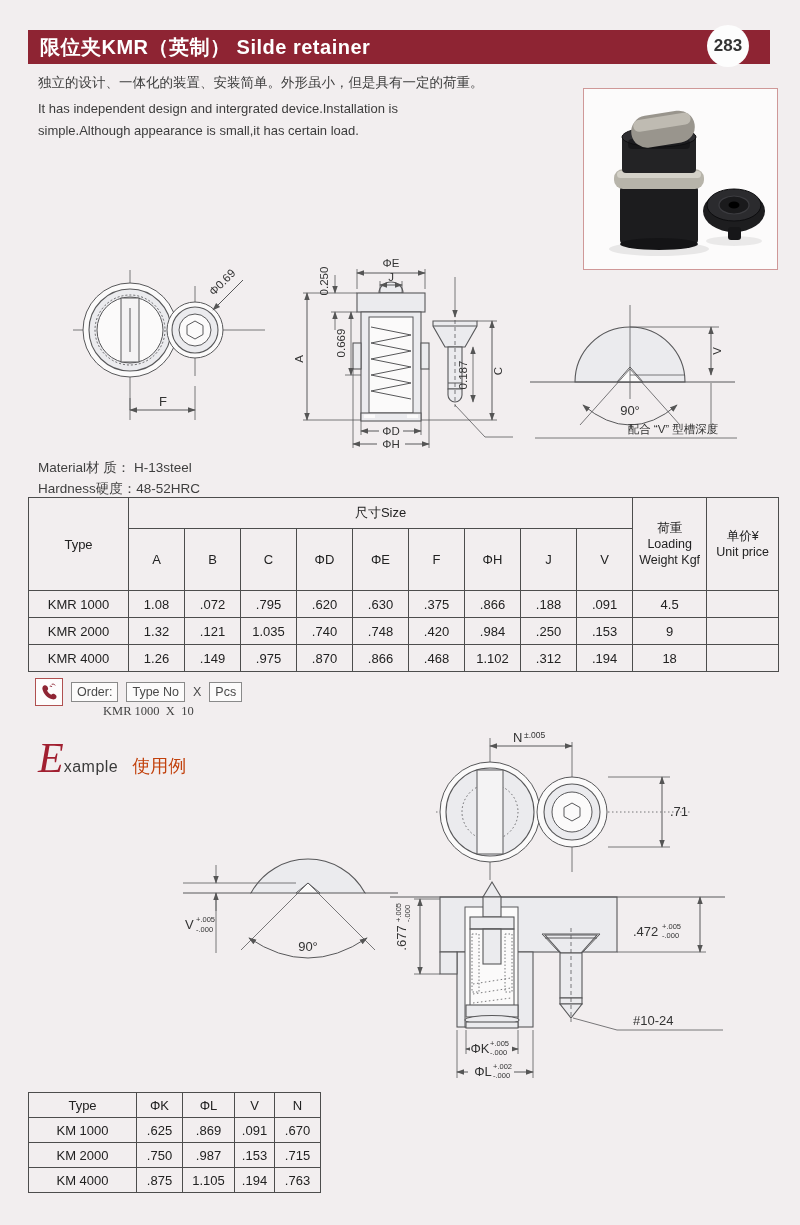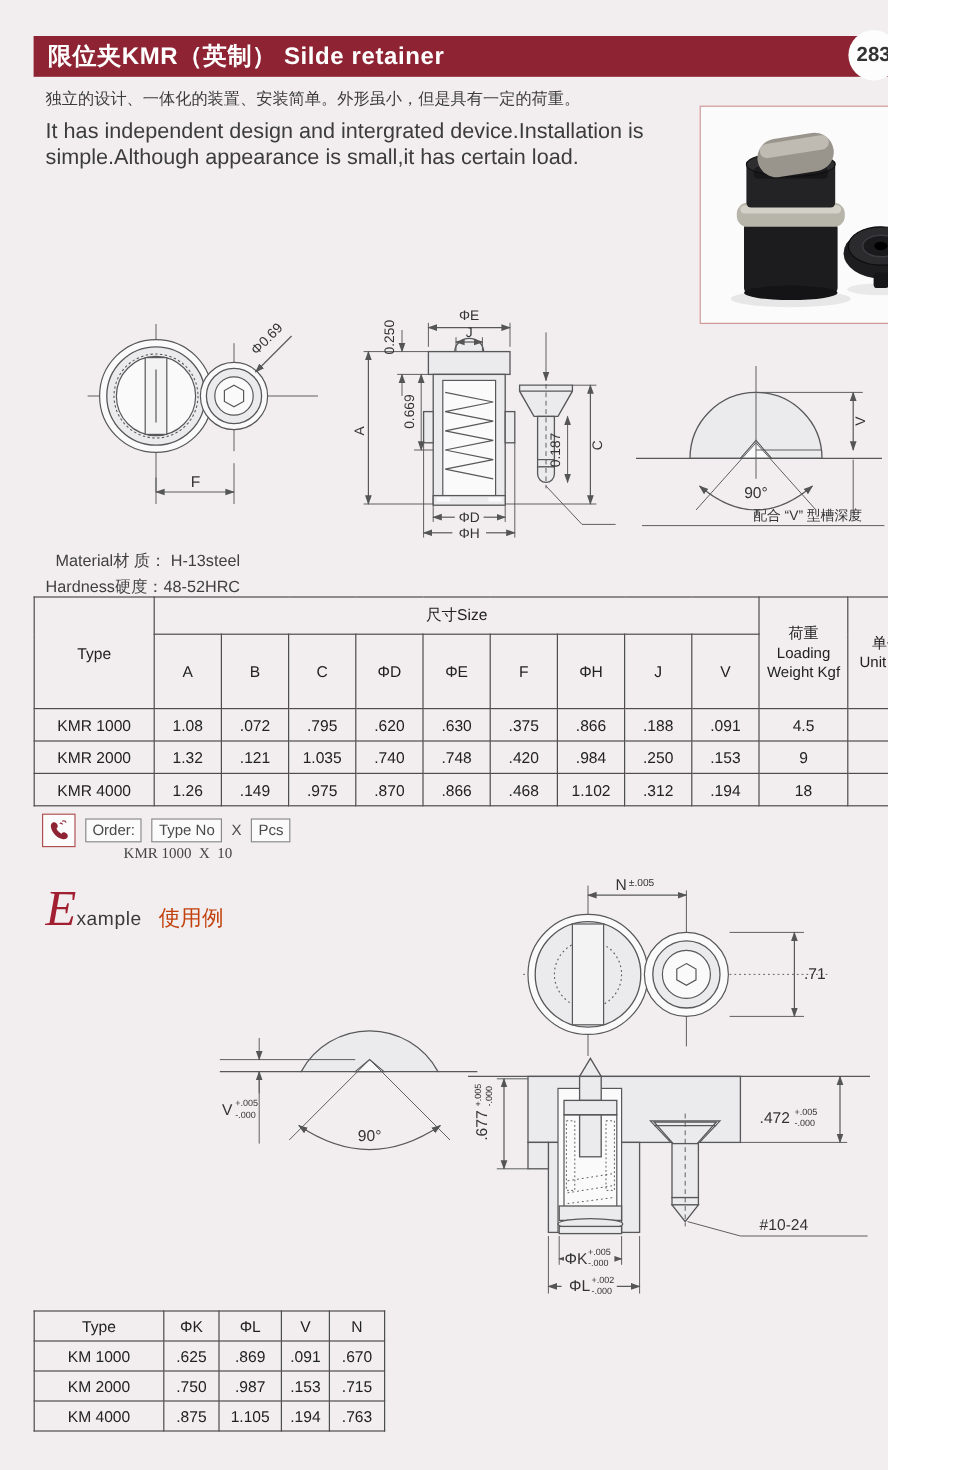--- a/index.html
+++ b/index.html
@@ -1,34 +1,34 @@
 <!DOCTYPE html>
 <html><head>
 <meta charset="utf-8">
 <style>
   html,body{margin:0;padding:0;}
-  .page{position:relative;width:740px;height:1225px;background:#f2eeef;
+  .page{position:relative;width:800px;height:1225px;background:#f2eeef;
         font-family:"Liberation Sans", sans-serif;color:#2e2e2e;overflow:hidden;}
   .abs{position:absolute;}
 
   
   .titlebar{left:28px;top:30px;width:742px;height:34px;background:#8e2433;}
   .titlebar .t{color:#fff;font-size:20px;font-weight:bold;line-height:34px;padding-left:12px;letter-spacing:.5px;}
   .pagenum{left:707px;top:25px;width:42px;height:42px;border-radius:50%;background:#fdfdfd;
            text-align:center;line-height:42px;font-size:17px;color:#333;font-weight:bold;}
 
   
   .intro-zh{left:38px;top:74px;font-size:13.5px;color:#3c3c3c;}
-  .intro-en{left:38px;top:98px;font-size:18px;color:#3c3c3c;line-height:22px;}
+  .intro-en{left:38px;top:98px;font-size:13px;color:#3c3c3c;line-height:22px;}
 
   
   .photo{left:583px;top:88px;width:193px;height:180px;background:#fcfbfb;border:1px solid #cf9898;}
 
   
-  .material{left:38px;top:457px;font-size:13.5px;color:#3f3f3f;line-height:21px;text-align:right;}
+  .material{left:38px;top:457px;font-size:13.5px;color:#3f3f3f;line-height:21px;}
 
   
   table{border-collapse:collapse;table-layout:fixed;}
   td,th{border:1px solid #4d4d4d;text-align:center;vertical-align:middle;
         font-size:13px;color:#222;font-weight:normal;padding:0;}
   .size-table{left:28px;top:497px;width:750px;}
   .size-table .hdr1{height:31px;}
   .size-table .hdr2{height:62px;}
   .size-table .drow{height:27px;}
   .small-hdr{font-size:12.5px;line-height:16px;}

